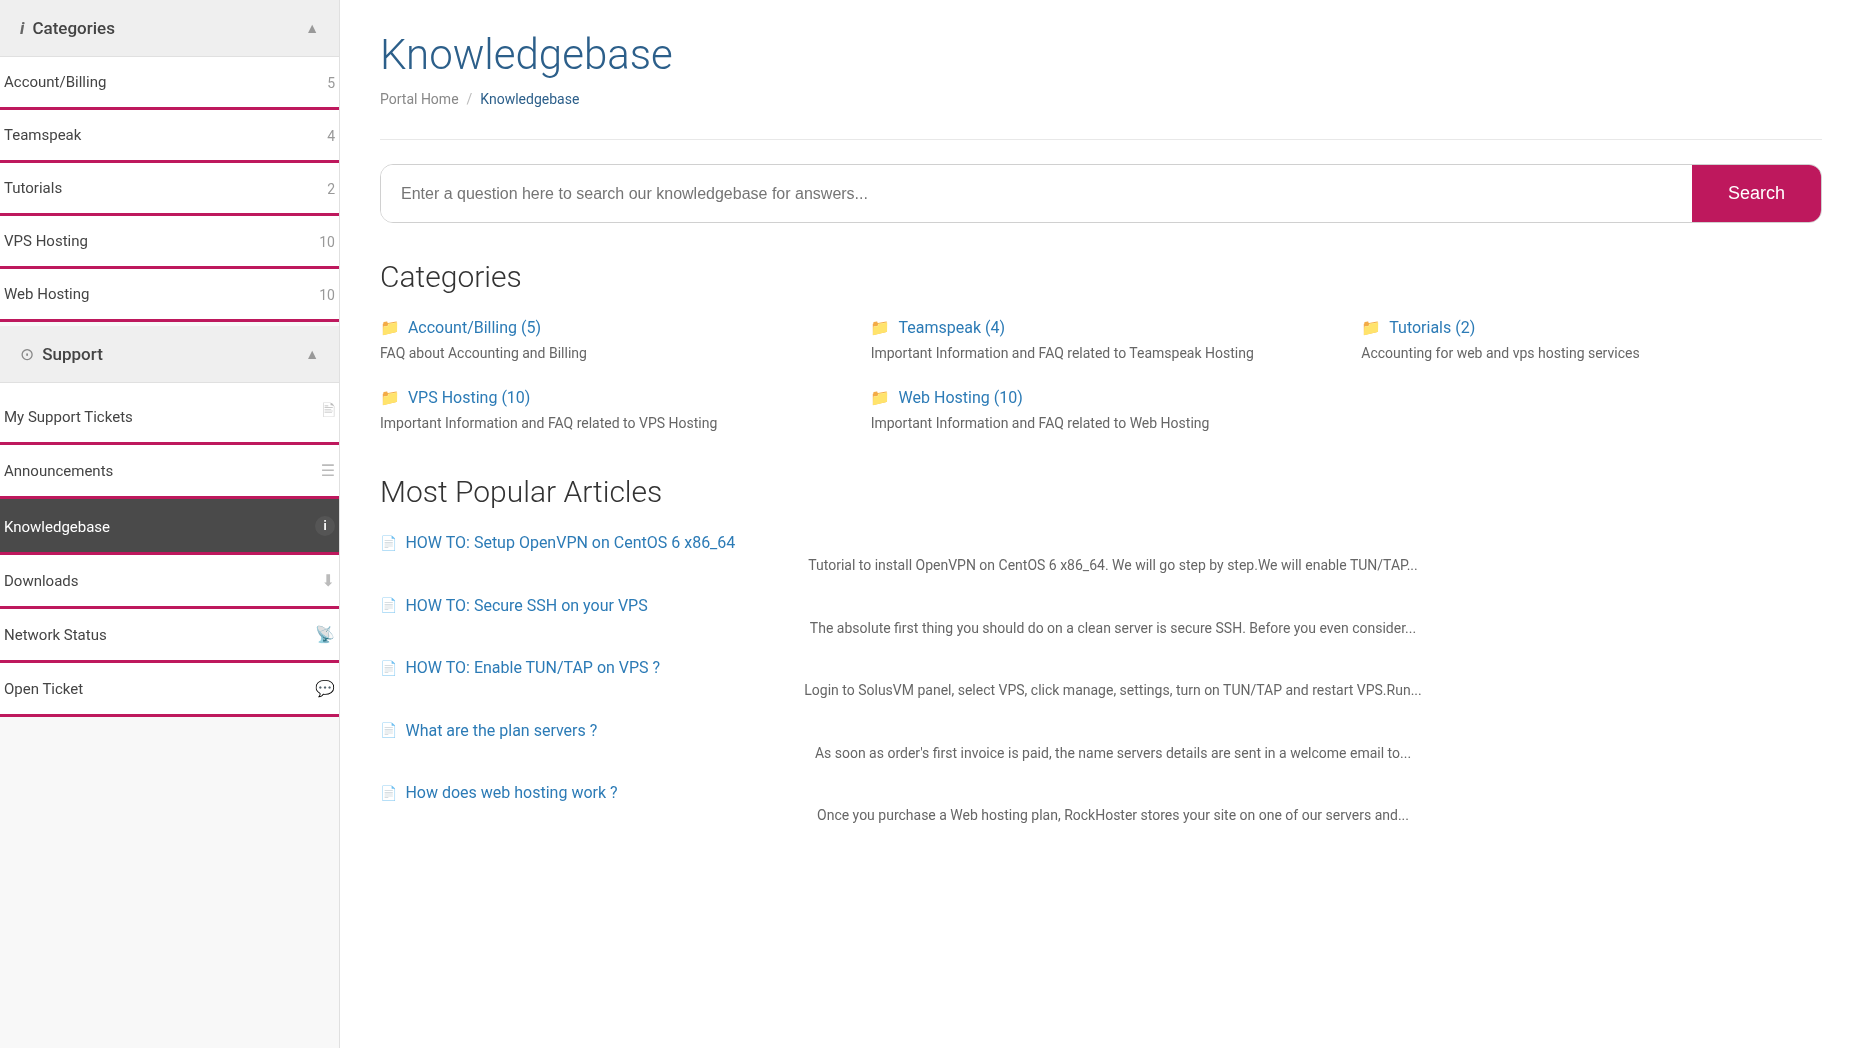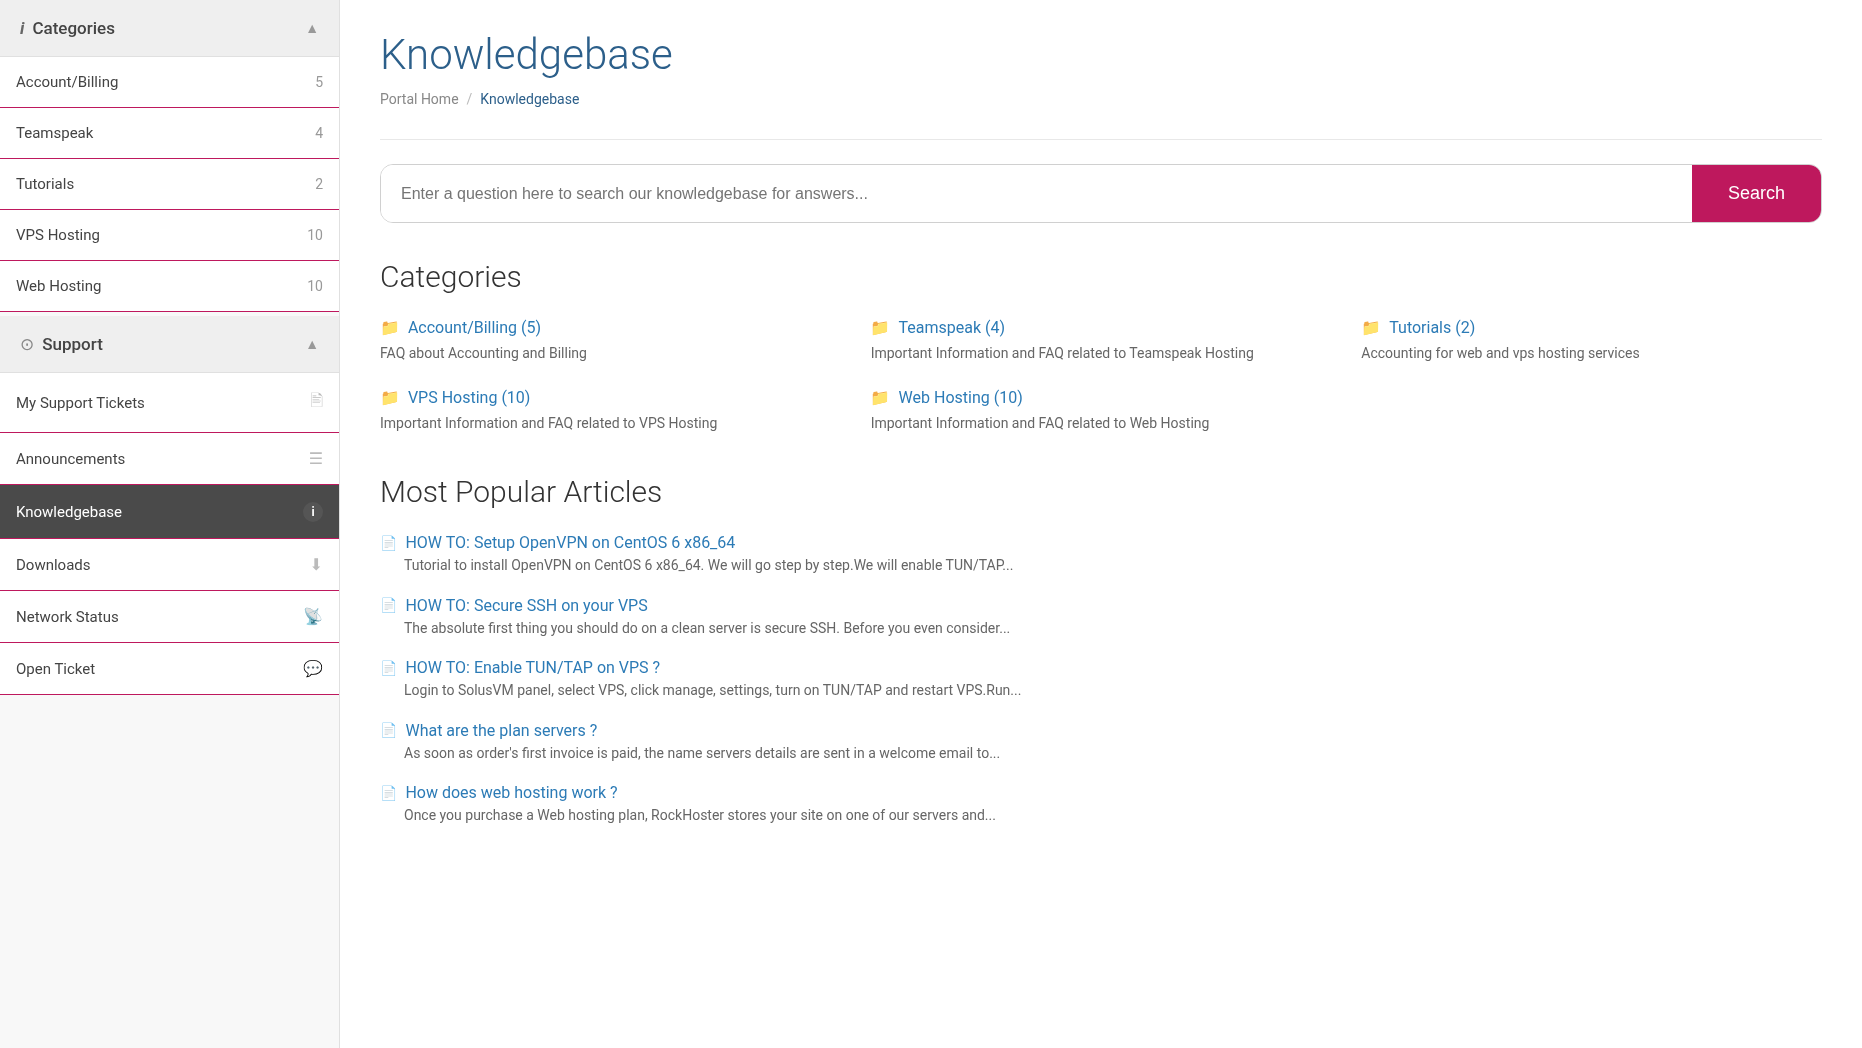--- a/index.html
+++ b/index.html
@@ -32,24 +32,24 @@
       gap: 8px;
     }
 
     .sidebar-section-header .chevron {
       color: #999;
       font-size: 14px;
     }
 
     .sidebar-item {
       display: flex;
-      align-items: center;
+      align-items: flex-end;
       justify-content: space-between;
-      padding: 16px 16px;
-      border-bottom: 1px solid #be185d;
+      padding: 16px 4px;
+      border-bottom: 3px solid #be185d;
       cursor: pointer;
       font-size: 15px;
       color: #444;
       background: #fff;
     }
 
     .sidebar-item.active {
       background: #4a4a4a;
       color: #fff;
     }
@@ -191,20 +191,21 @@
       align-items: center;
       gap: 8px;
       margin-bottom: 4px;
     }
 
     .article-item p {
       font-size: 14px;
       color: #666;
       line-height: 1.4;
       padding-left: 24px;
+      text-align: center;
     }
 
     .doc-icon {
       color: #2c7bb6;
       font-size: 14px;
     }
 
     
     .info-circle {
       display: inline-flex;

